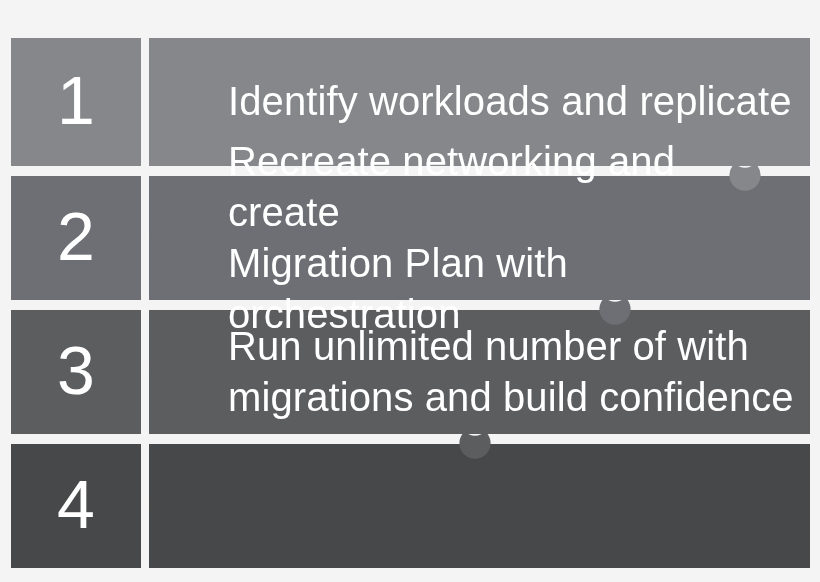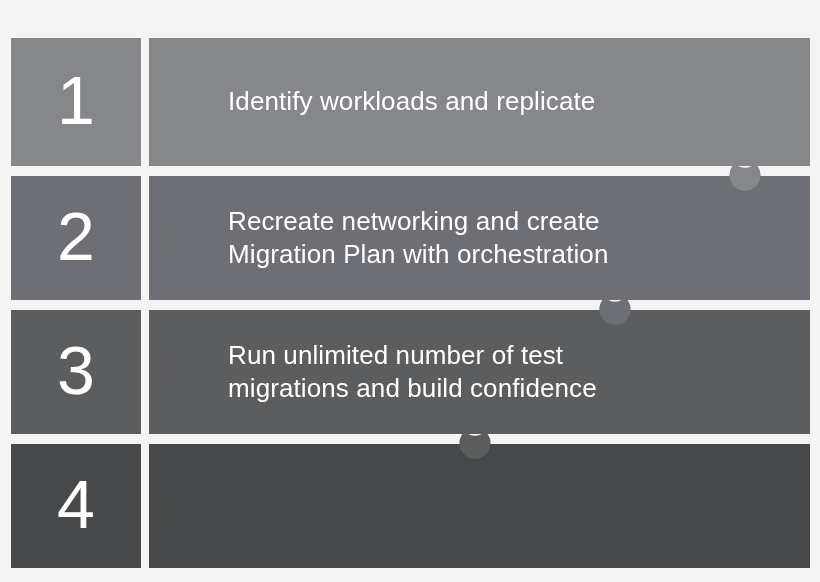--- a/index.html
+++ b/index.html
@@ -83,21 +83,21 @@
     z-index: 2;
     flex: 1 1 auto;
     display: flex;
     align-items: center;
     padding-left: 79px;
     padding-right: 14px;
     box-sizing: border-box;
   }
   .step-text {
     color: #ffffff;
-    font-size: 26px;
+    font-size: 40px;
     line-height: 1.28;
     font-weight: 400;
     letter-spacing: 0.1px;
     white-space: pre-line;
   }
 
   
   .h-knob {
     position: absolute;
     z-index: 5;
@@ -154,21 +154,21 @@
       <span class="num">3</span>
     </div>
     <div class="divider">
       <span class="knob">
         <svg width="30" height="38" viewBox="0 0 30 38">
           <path id="knob-2" d="M0,0 L0,12.2 A9.6,9.6 0 0 1 0,25.8 L0,38 L8,38 L8,27.6 A10.6,10.6 0 1 0 8,10.4 L8,0 Z" fill="#5c5d5f"></path>
         </svg>
       </span>
     </div>
     <div class="text-cell">
-      <span class="step-text">Run unlimited number of test
+      <span class="step-text">Run unlimited number of with
 migrations and build confidence</span>
     </div>
   </div>
 
   <div class="step-row" id="row-3" style="top: 444px; height: 124px;">
     <div class="row-bg" id="bg-3" style="background: rgb(71, 72, 73);"></div>
     <div class="num-cell">
       <span class="num">4</span>
     </div>
     <div class="divider">

